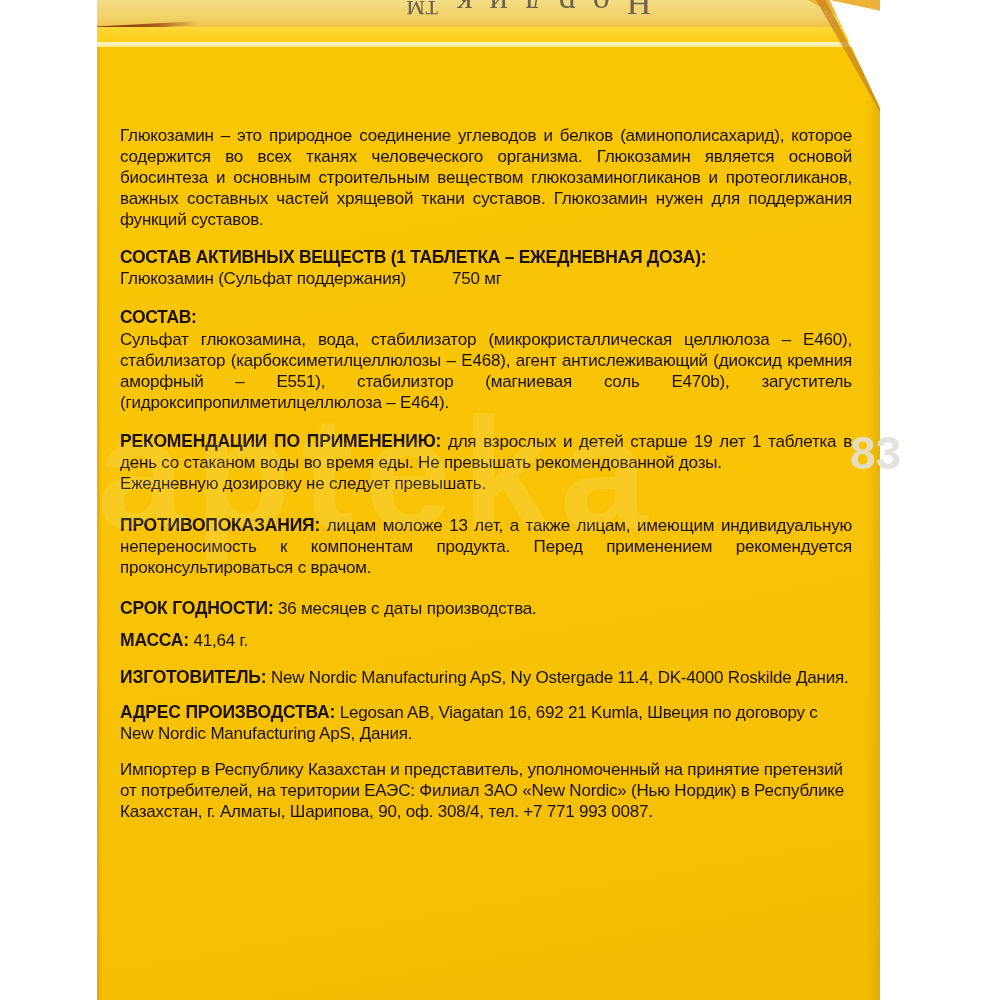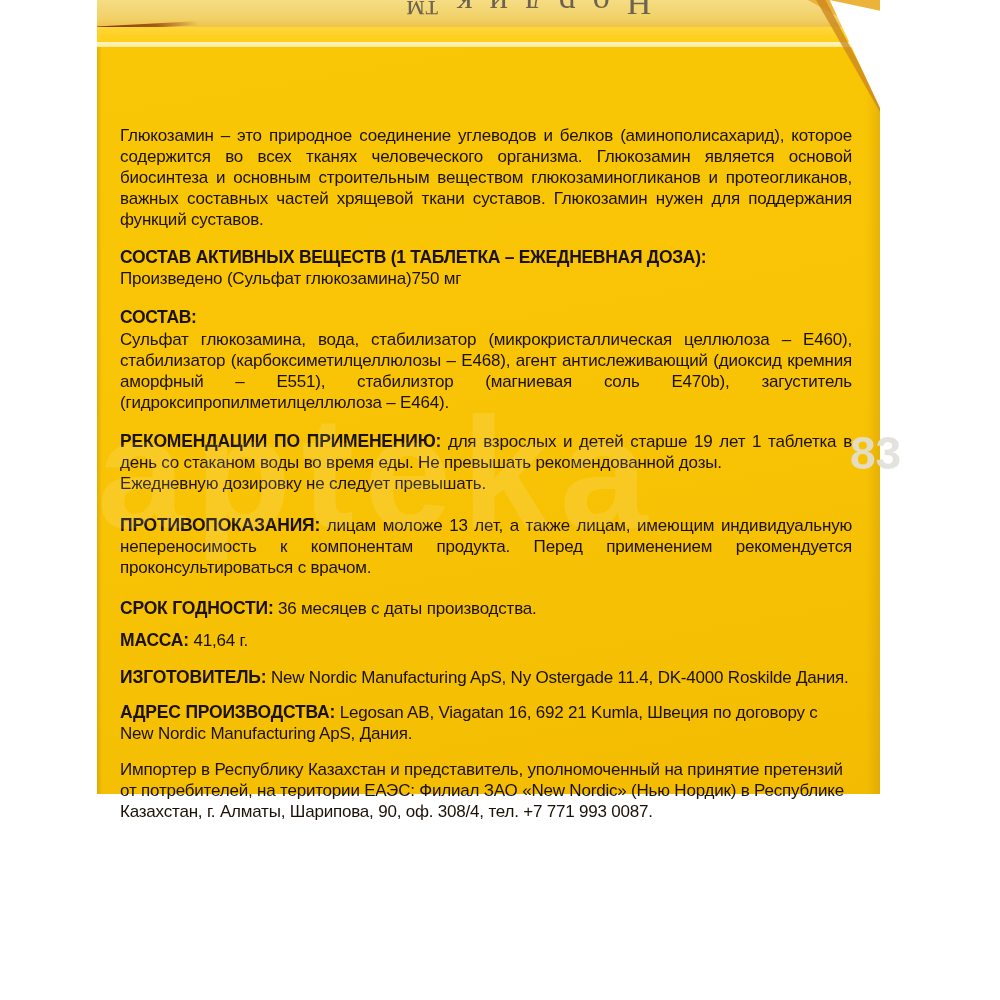--- a/index.html
+++ b/index.html
@@ -14,21 +14,21 @@
   .flap-high{position:absolute;left:0;top:42px;width:100%;height:5px;
         background:linear-gradient(180deg,#FFF6CE 0%,#FFE98F 100%);}
   .flap-brand{position:absolute;left:248px;top:-16px;width:350px;text-align:center;
         transform:rotate(180deg);font-family:"Liberation Serif",serif;font-size:34px;
         font-weight:normal;color:#6e6350;letter-spacing:17px;filter:blur(.4px);}
   .flap-partial{position:absolute;right:6px;top:-12px;transform:rotate(180deg);
         font-family:"Liberation Serif",serif;font-size:32px;color:#5f5242;filter:blur(.4px);}
   .flap-crease{position:absolute;left:-4px;top:24px;width:105px;height:4px;
         background:linear-gradient(90deg,#7c2d08 0%,#a85a16 60%,rgba(168,90,22,0) 100%);
         transform:rotate(-3deg);border-radius:2px;}
-  .face{position:absolute;left:0;top:47px;width:100%;height:747px;
+  .face{position:absolute;left:0;top:47px;width:100%;height:953px;
         background:linear-gradient(170deg,#F9C706 0%,#F8C305 55%,#F3BC02 100%);}
   .face-right-shade{position:absolute;right:0;top:0;width:14px;height:100%;
         background:linear-gradient(90deg,rgba(140,85,0,0) 0%,rgba(140,85,0,.16) 100%);}
   .face-left-shade{position:absolute;left:0;top:0;width:5px;height:100%;
         background:linear-gradient(90deg,rgba(120,70,0,.18) 0%,rgba(120,70,0,0) 100%);}
   .corner-underflap{position:absolute;right:0;top:0;width:88px;height:64px;
         background:#EDB23A;clip-path:polygon(18% 0,100% 0,100% 62%);}
   .corner-flap{position:absolute;right:0;top:0;width:70px;height:108px;
         background:linear-gradient(210deg,#ffffff 60%,#ece4d0 100%);
         clip-path:polygon(28% 0,100% 10%,100% 100%);}
@@ -40,21 +40,21 @@
         pointer-events:none;}
   .watermark-code{position:absolute;left:850px;top:426px;font-size:46px;font-weight:bold;
         color:rgba(225,223,216,.9);pointer-events:none;}
   
   .label{position:absolute;left:23px;top:78px;width:732px;color:#1b1106;
          font-size:17px;line-height:21px;letter-spacing:-0.2px;}
   .label p,.label h3{margin:0;padding:0;}
   .h{font-size:17.5px;font-weight:bold;letter-spacing:-0.3px;}
   .j{text-align:justify;}
   .inb{font-size:17.5px;font-weight:bold;}
-  .amount{}
+  .amount{margin-left:46px;}
   .m17{margin-bottom:17px!important}.m18{margin-bottom:18px!important}
   .m21{margin-bottom:21px!important}.m20{margin-bottom:20px!important}
   .m16{margin-bottom:16px!important}.m11{margin-bottom:11px!important}
   .m14{margin-bottom:14px!important}.m15{margin-bottom:15px!important}
   .m1{margin-bottom:1px!important}
 </style>
 </head>
 <body>
 
 <div class="scene">
@@ -70,21 +70,21 @@
 
     <div class="face">
       <div class="face-left-shade"></div>
       <div class="face-right-shade"></div>
 
       <div class="label">
 
         <p class="j m17">Глюкозамин – это природное соединение углеводов и белков (аминополисахарид), которое содержится во всех тканях человеческого организма. Глюкозамин является основой биосинтеза и основным строительным веществом глюкозаминогликанов и протеогликанов, важных составных частей хрящевой ткани суставов. Глюкозамин нужен для поддержания функций суставов.</p>
 
         <h3 class="h">СОСТАВ АКТИВНЫХ ВЕЩЕСТВ (1 ТАБЛЕТКА – ЕЖЕДНЕВНАЯ ДОЗА):</h3>
-        <p class="m18"><span>Произведено (Сульфат глюкозамина)</span><span class="amount">750 мг</span></p>
+        <p class="m18"><span>Глюкозамин (Сульфат поддержания)</span><span class="amount">750 мг</span></p>
 
         <h3 class="h m1">СОСТАВ:</h3>
         <p class="j m18">Сульфат глюкозамина, вода, стабилизатор (микрокристаллическая целлюлоза – Е460), стабилизатор (карбоксиметилцеллюлозы – Е468), агент антислеживающий (диоксид кремния аморфный – Е551), стабилизтор (магниевая соль Е470b), загуститель (гидроксипропилметилцеллюлоза – Е464).</p>
 
         <p class="j"><b class="inb">РЕКОМЕНДАЦИИ ПО ПРИМЕНЕНИЮ:</b> <span>для взрослых и детей старше 19 лет 1 таблетка в день со стаканом воды во время еды. Не превышать рекомендованной дозы.</span></p>
         <p class="m21">Ежедневную дозировку не следует превышать.</p>
 
         <p class="j m20"><b class="inb">ПРОТИВОПОКАЗАНИЯ:</b> <span>лицам моложе 13 лет, а также лицам, имеющим индивидуальную непереносимость к компонентам продукта. Перед применением рекомендуется проконсультироваться с врачом.</span></p>
 
 

